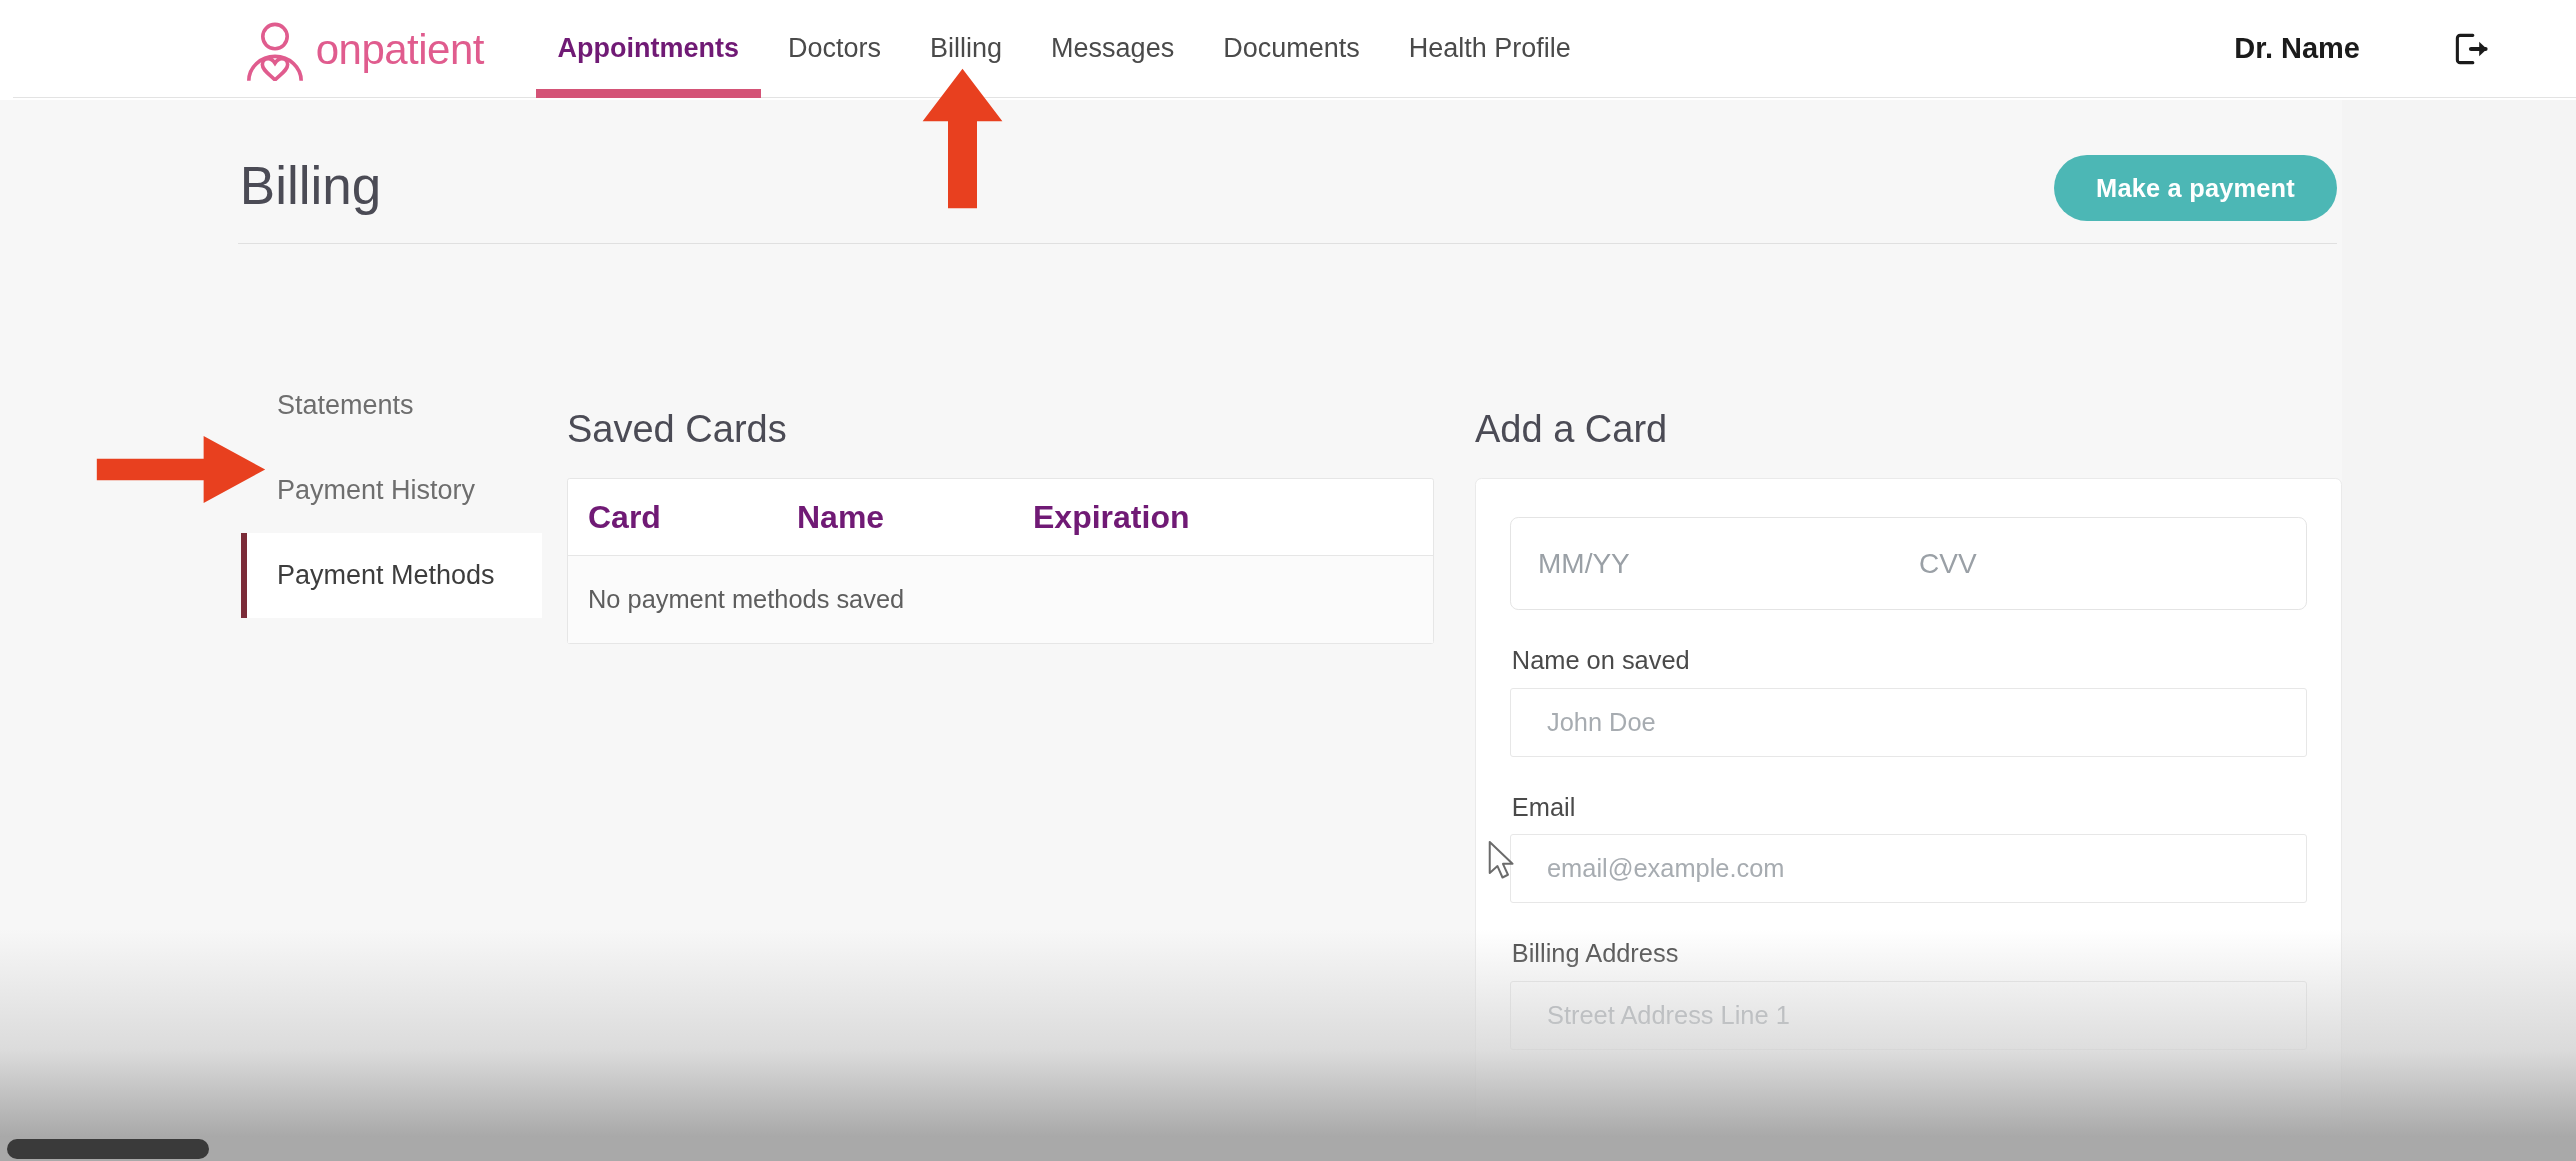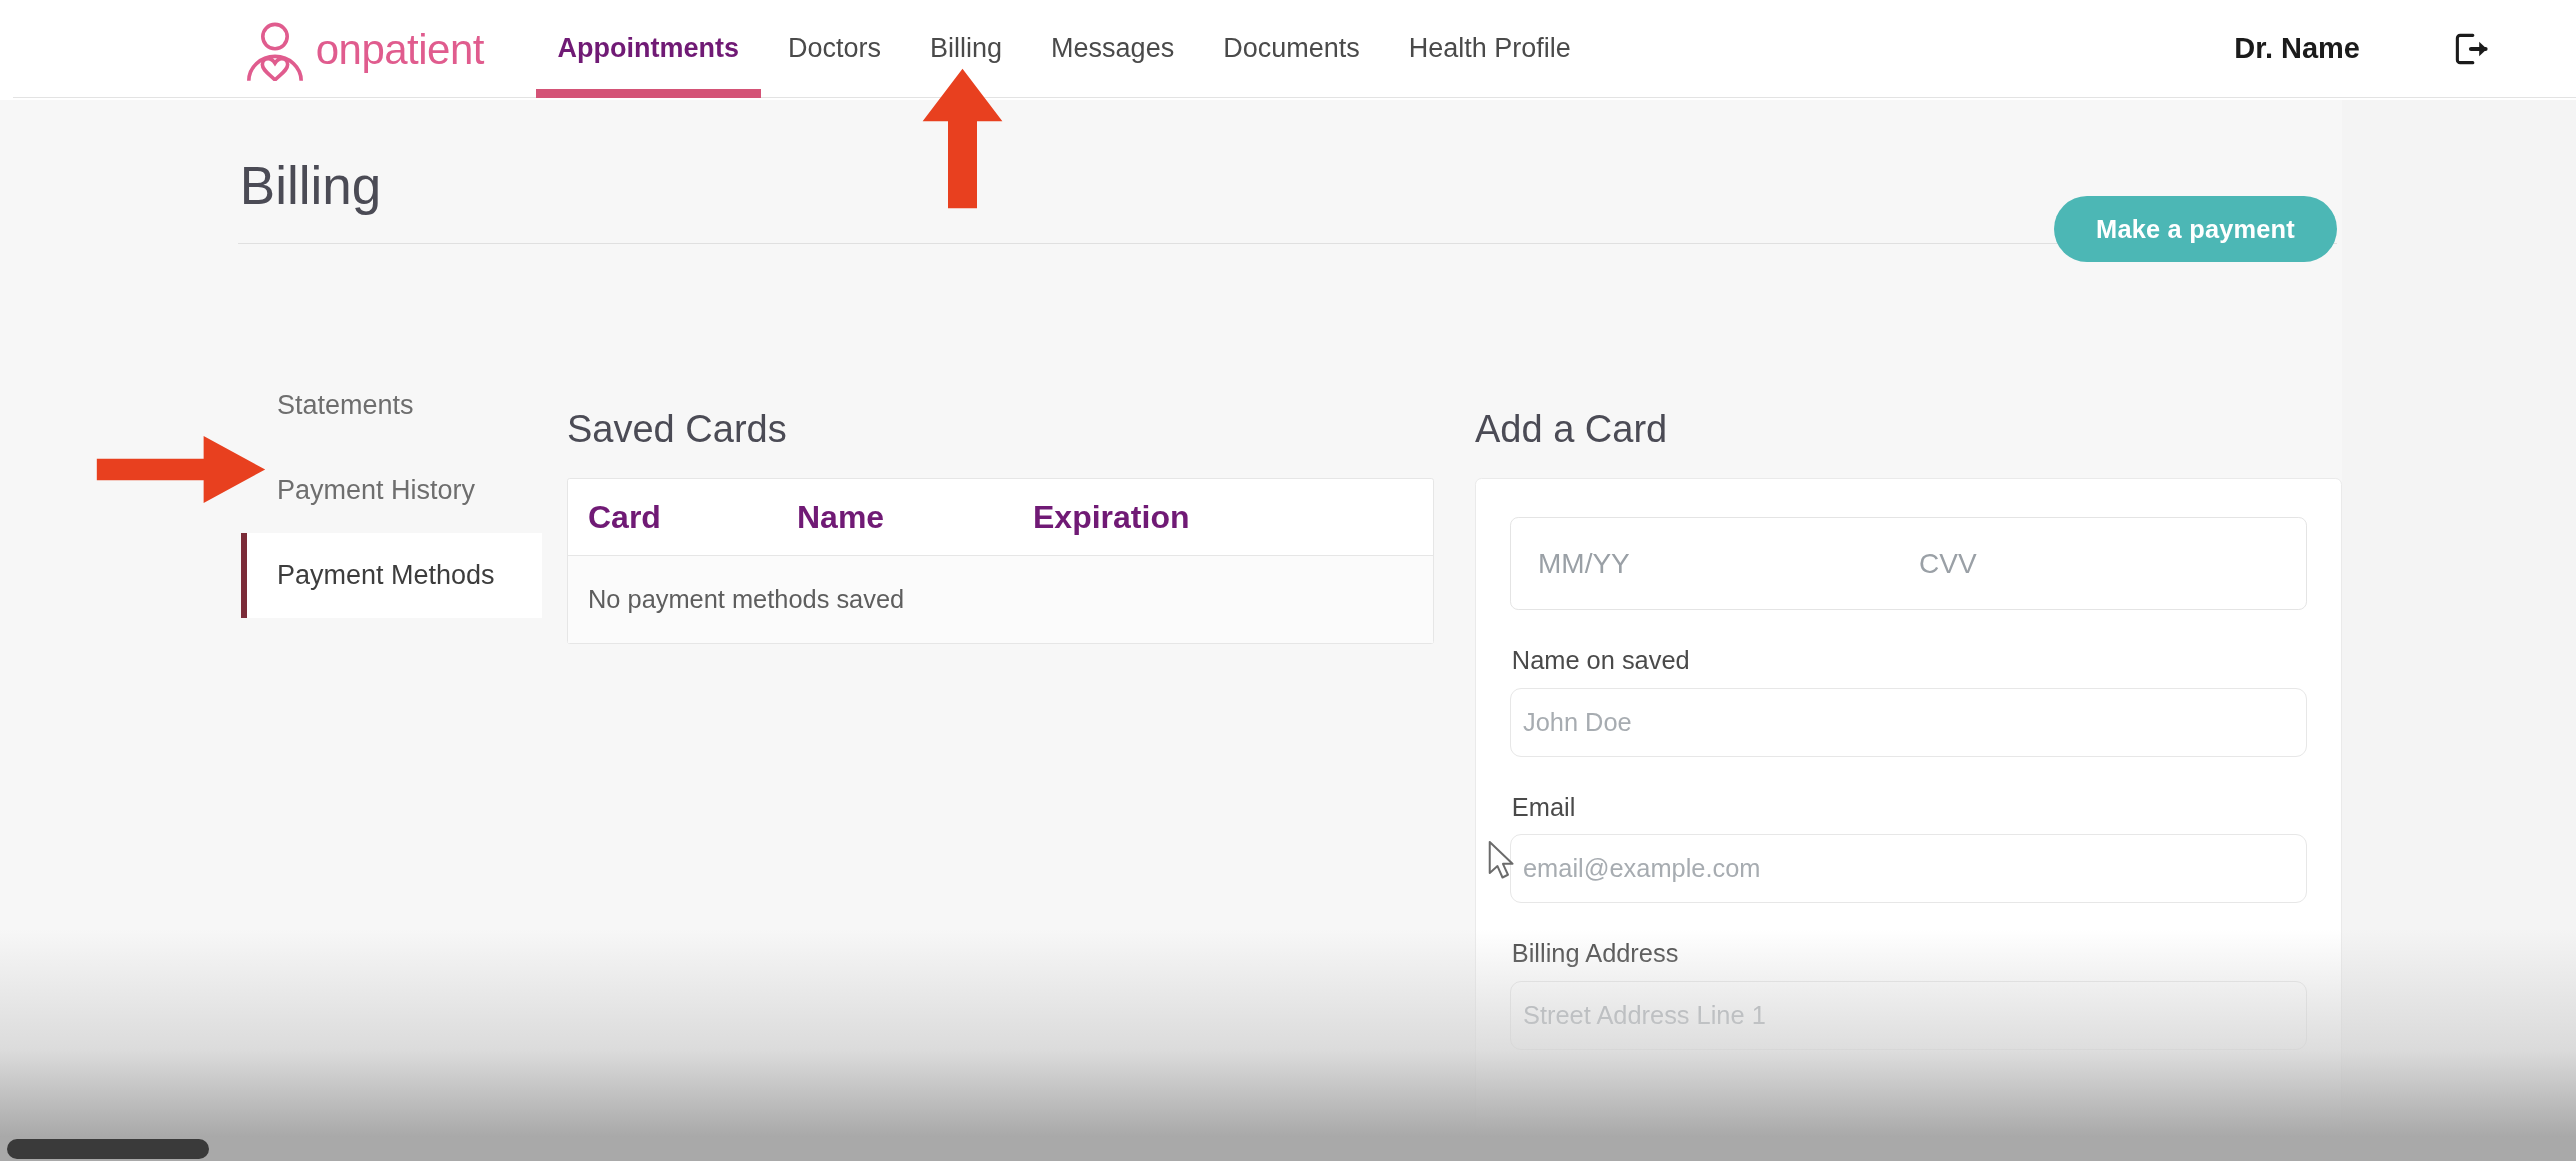--- a/index.html
+++ b/index.html
@@ -126,21 +126,20 @@
     color: #ffffff;
     border: none;
     border-radius: 36px;
     height: 66px;
     padding: 0 42px;
     font-size: 25.4px;
     font-weight: 700;
     font-family: "Liberation Sans", sans-serif;
     cursor: pointer;
     letter-spacing: 0.2px;
-    margin-top: 41px;
   }
 
   
   .sidebar {
     position: absolute;
     top: 263px; left: 241px;
     width: 301px;
   }
   .side-item {
     height: 85px;
@@ -257,26 +256,26 @@
 
   .field-label {
     font-size: 25.4px;
     color: #4a4a4a;
     margin: 36px 0 12.7px 1.8px;
   }
   .field-input {
     width: 100%;
     height: 69px;
     border: 1.8px solid #e7e7e7;
-    border-radius: 11px;
+    border-radius: 3px;
     background: #fff;
     font-size: 25.4px;
     color: #8b5cf6;
     font-family: "Liberation Sans", sans-serif;
-    padding: 0 12px;
+    padding: 0 36px;
   }
   .field-input::placeholder { color: #a7acb1; }
 
   
   .bottom-fade {
     position: absolute;
     left: 0; bottom: 23.6px;
     width: 2576px;
     height: 209px;
     pointer-events: none;

